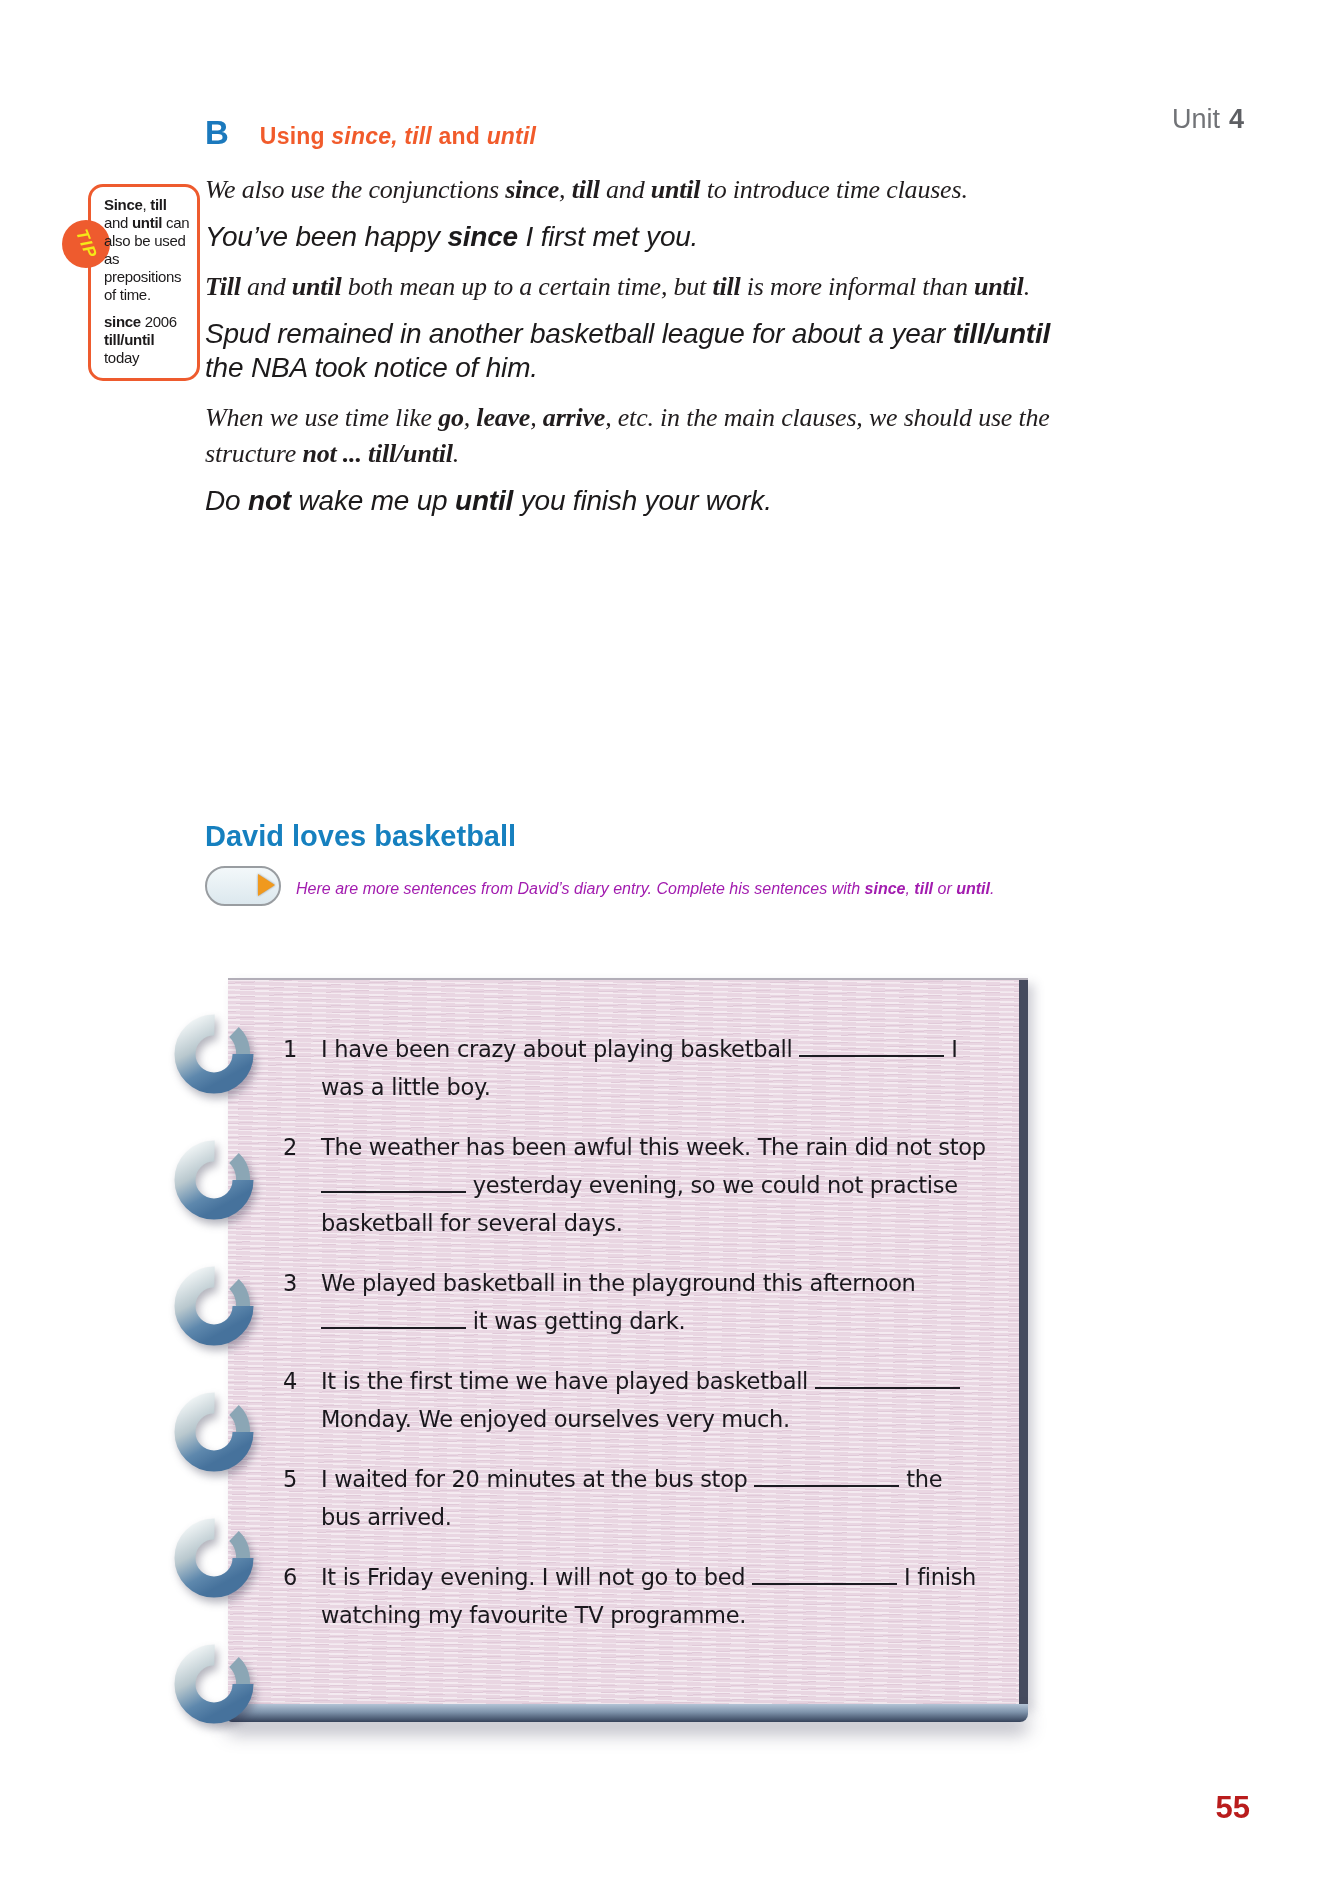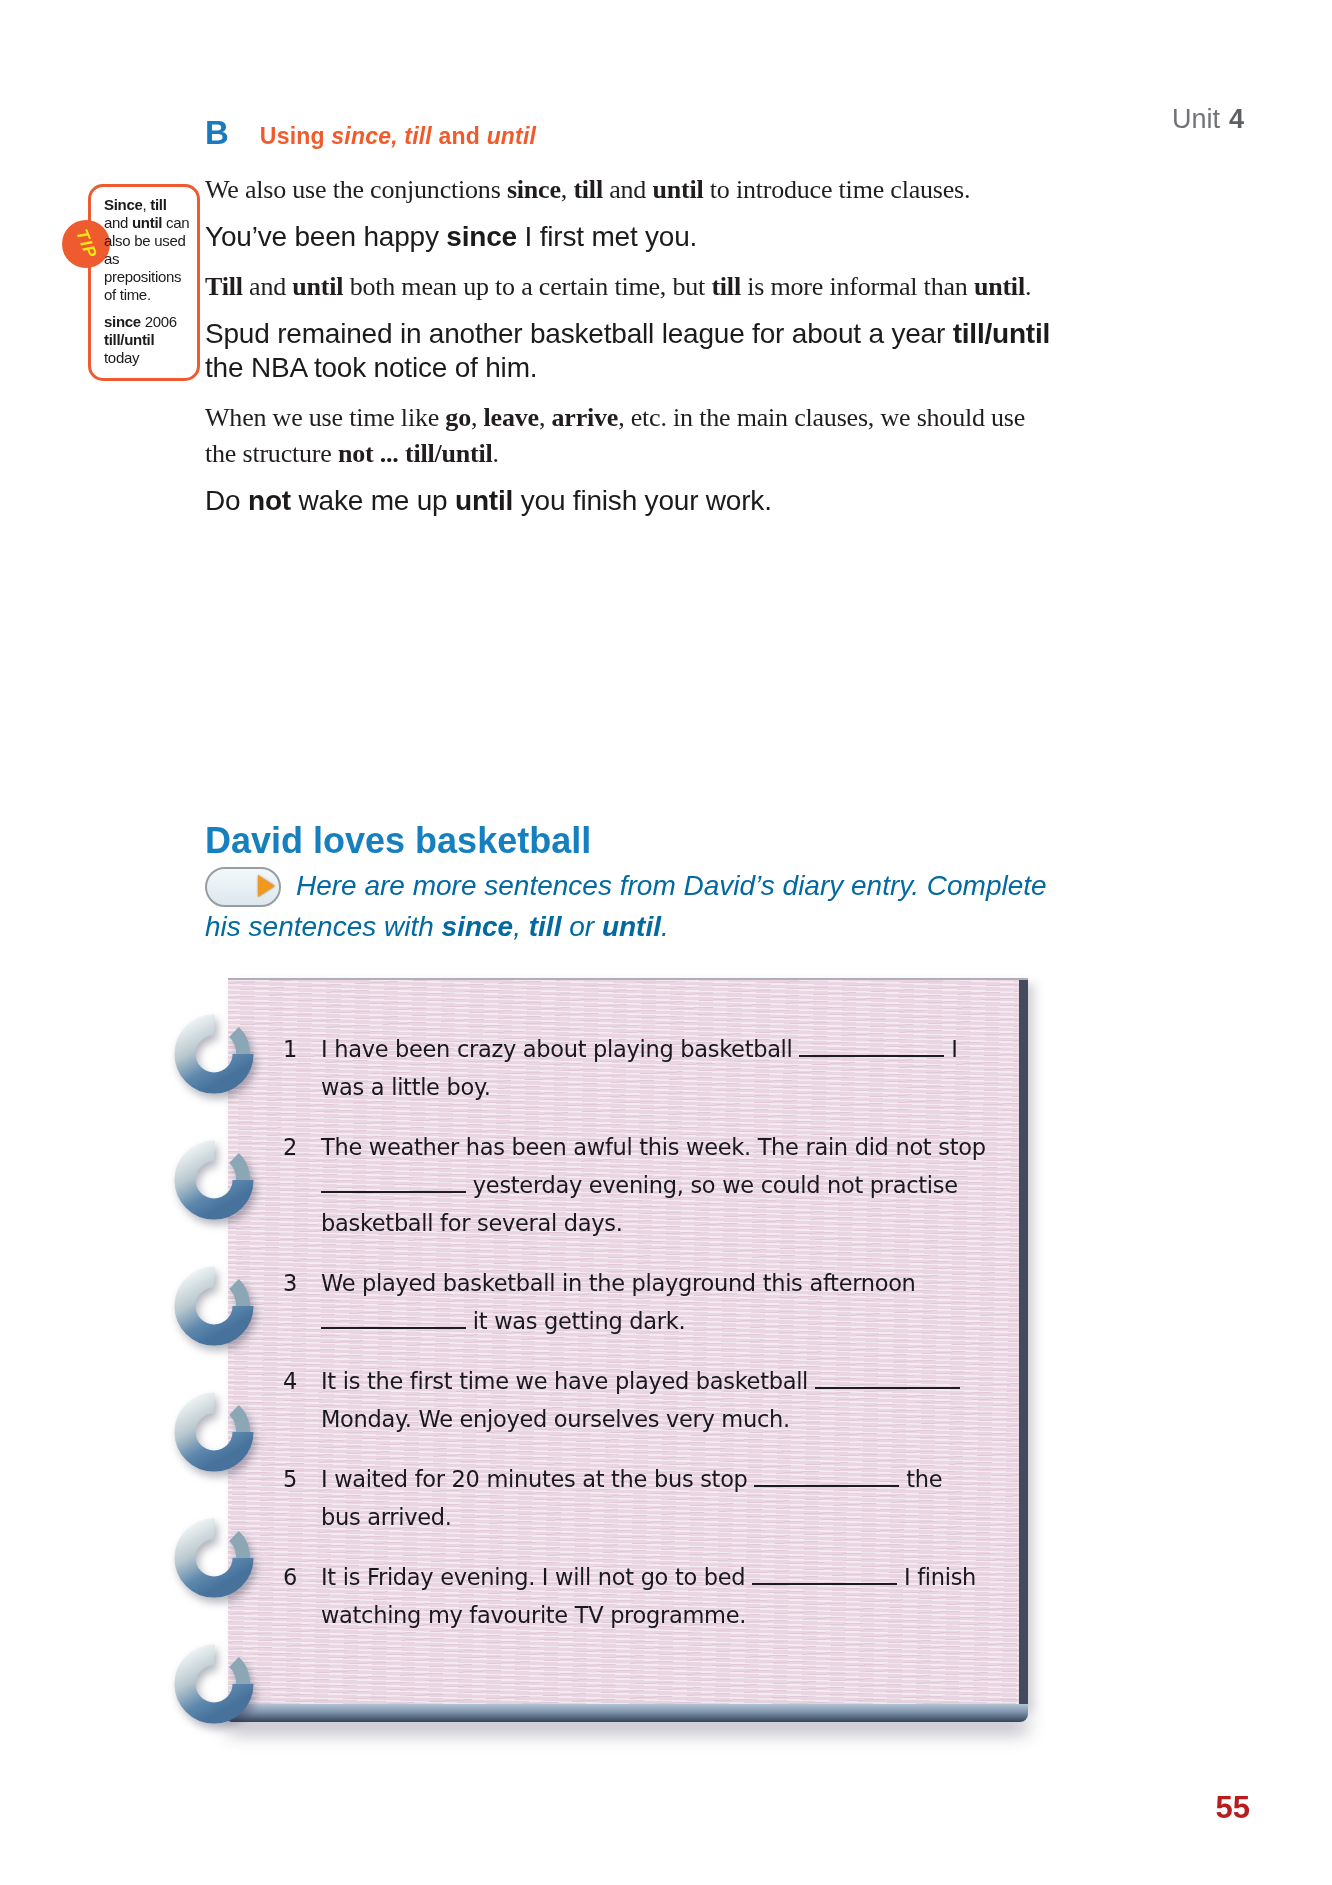--- a/index.html
+++ b/index.html
@@ -21,32 +21,32 @@
        padding:9px 6px 11px 13px;font-size:15px;line-height:1.2;color:#1c1a1b;
        letter-spacing:-0.3px;z-index:2;}
   .tip .b{font-weight:bold;}
   .tip-examples{margin-top:9px;}
   .tip-badge{position:absolute;left:-29px;top:33px;width:48px;height:48px;border-radius:50%;
              background:#ee5b2e;display:flex;align-items:center;justify-content:center;z-index:-1;}
   .tip-badge span{display:block;transform:rotate(68deg);font-style:italic;font-weight:bold;
                   color:#f5e818;font-size:17px;letter-spacing:1px;}
 
   
-  .grammar{position:absolute;left:205px;top:172px;width:852px;}
+  .grammar{position:absolute;left:205px;top:172px;width:852px;font-style:italic;}
   .grammar p{margin:0;}
   .grammar .rule{font-family:"Liberation Serif",serif;font-size:26px;line-height:36px;
                  letter-spacing:-0.2px;margin-bottom:12px;}
   .grammar .example{font-family:"Liberation Sans",sans-serif;font-size:28px;line-height:34px;
                     letter-spacing:-0.2px;margin-bottom:15px;color:#1c1a1b;}
   .grammar .b{font-weight:bold;}
 
   
-  .ex-head{position:absolute;left:205px;top:820px;font-size:36px;font-weight:bold;color:#1680bf;}
+  .ex-head{position:absolute;left:205px;top:820px;font-size:29px;font-weight:bold;color:#1680bf;}
   .instruction{position:absolute;left:205px;top:866px;width:845px;
-               font-style:italic;font-size:28px;line-height:39px;color:#0369a1;}
+               font-style:italic;font-size:16px;line-height:39px;color:#a21caf;}
   .instruction .b{font-weight:bold;}
   .audio-pill{display:inline-block;position:relative;width:76px;height:40px;vertical-align:-12px;
               margin-right:15px;background:linear-gradient(180deg,#f3f8fa,#dce8ee);
               border:2.5px solid #999da1;border-radius:21px;box-sizing:border-box;font-style:normal;}
   .audio-pill .tri{position:absolute;right:4px;top:6px;width:0;height:0;
                    border-top:11px solid transparent;border-bottom:11px solid transparent;
                    border-left:17px solid #f0991e;filter:drop-shadow(0 0 1px #8a8d90);}
 
   
   .notebook{position:absolute;left:170px;top:978px;width:858px;height:744px;}

